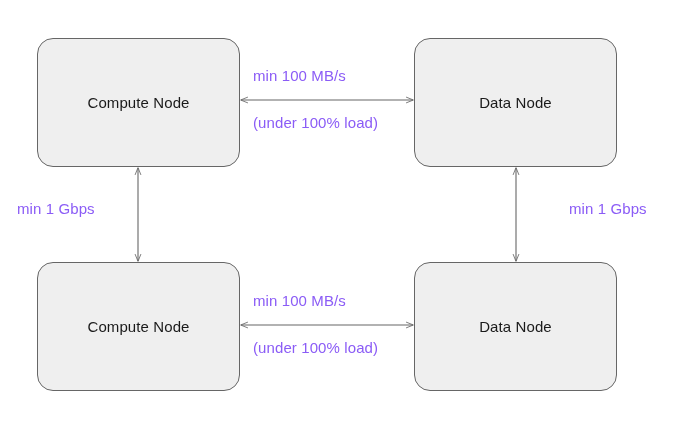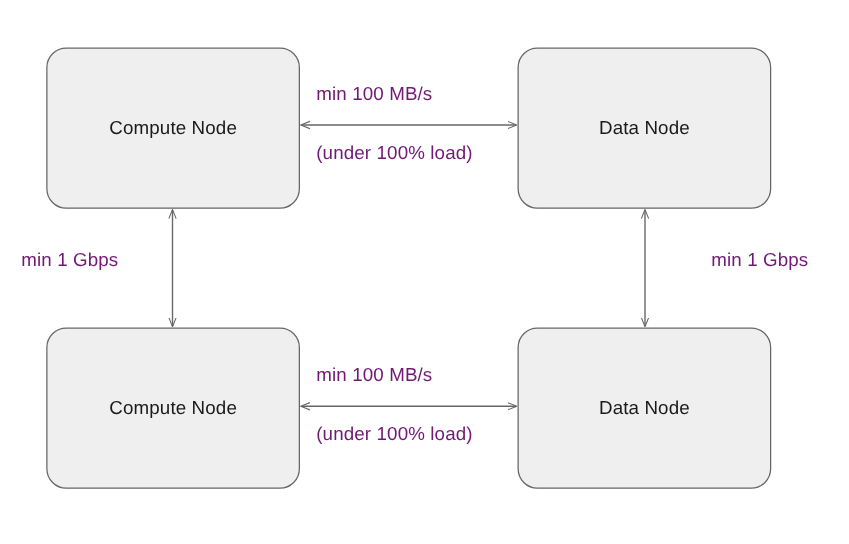--- a/index.html
+++ b/index.html
@@ -38,21 +38,21 @@
   .node-label {
     font-size: 15px;
     color: #1a1a1a;
     line-height: 1.2;
     letter-spacing: 0.1px;
     white-space: nowrap;
   }
   .edge-label {
     position: absolute;
     font-size: 15px;
-    color: #701a75;
+    color: #8b5cf6;
     line-height: 1.2;
     letter-spacing: 0.1px;
     white-space: nowrap;
     background: #ffffff;
     padding: 1px 3px;
   }
   .node-tl { left: 37px;  top: 38px;  width: 203px; height: 129px; }
   .node-tr { left: 414px; top: 38px;  width: 203px; height: 129px; }
   .node-bl { left: 37px;  top: 262px; width: 203px; height: 129px; }
   .node-br { left: 414px; top: 262px; width: 203px; height: 129px; }

